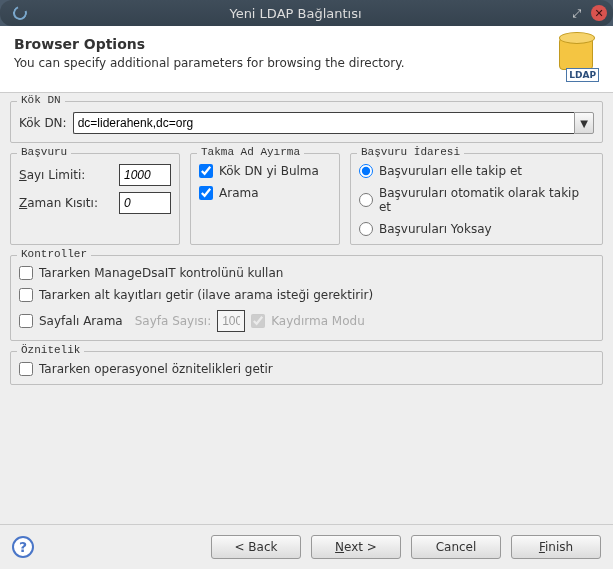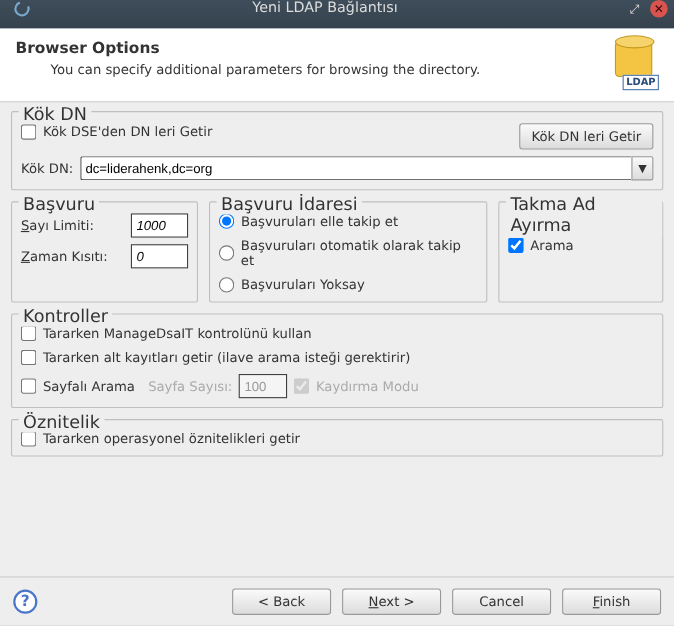--- a/index.html
+++ b/index.html
@@ -11,22 +11,24 @@
     color: #333;
     width: 613px;
     height: 569px;
     overflow: hidden;
   }
   .titlebar {
     height: 26px;
     background: linear-gradient(#3f4d5a, #35424e);
     color: #ddd;
     display: flex;
+    align-items: center;
     padding: 0 6px;
     font-size: 13px;
+    border-radius: 12px;
   }
   .titlebar .title {
     flex: 1;
     text-align: center;
   }
   .titlebar .tb-btn {
     width: 16px; height: 16px;
     margin-left: 6px;
     display: inline-flex;
     align-items: center;
@@ -62,21 +64,20 @@
   }
   .header-text { flex: 1; }
   .header-title {
     font-weight: bold;
     font-size: 14px;
     margin-bottom: 4px;
   }
   .header-sub {
     font-size: 12px;
     color: #333;
-    margin-left: 32px;
   }
   .ldap-icon {
     width: 46px; height: 46px;
     position: relative;
     margin-left: 10px;
     text-decoration: underline;
   }
   .ldap-icon .cyl {
     position: absolute;
     top: 0; left: 6px;
@@ -115,22 +116,23 @@
     margin-bottom: 10px;
     padding: 10px 8px 8px 8px;
     position: relative;
   }
   .groupbox > .legend {
     position: absolute;
     top: -8px;
     left: 6px;
     background: #eeeeee;
     padding: 0 4px;
-    font-size: 16px;
+    font-size: 11px;
     color: #333;
+    font-family: Liberation Mono, monospace;
   }
   .row {
     display: flex;
     align-items: center;
     gap: 6px;
     margin-bottom: 6px;
   }
   .row:last-child { margin-bottom: 0; }
   input[type="text"], input[type="number"] {
     border: 1px solid #404040;
@@ -193,21 +195,21 @@
     margin: 0;
   }
   .disabled-text { color: #aaa; }
   .inline-disabled {
     display: inline-flex;
     align-items: center;
     gap: 6px;
     margin-left: 6px;
   }
   .inline-disabled input[type="text"] {
-    width: 44px;
+    width: 28px;
     color: #999;
     background: #f5f5f5;
   }
   .footer {
     border-top: 1px solid #ccc;
     padding: 10px 12px;
     display: flex;
     align-items: center;
     gap: 10px;
   }
@@ -247,28 +249,20 @@
     <div class="ldap-icon">
       <div class="cyl"></div>
       <div class="label">LDAP</div>
     </div>
   </div>
 
   <div class="content">
 
     <div class="groupbox">
       <span class="legend">Kök DN</span>
-      <div class="row">
-        <label class="chk">
-          <input type="checkbox" style="">
-          <span>Kök DSE'den DN leri Getir</span>
-        </label>
-        <span style="flex:1"></span>
-        <span class="btn">Kök DN leri Getir</span>
-      </div>
       <div class="row">
         <span class="lbl">Kök DN:</span>
         <div class="combo">
           <input type="text" value="dc=liderahenk,dc=org" style="">
           <span class="drop">▼</span>
         </div>
       </div>
     </div>
 
     <div class="three-col">
@@ -279,45 +273,45 @@
           <span style="flex:1"></span>
           <input type="text" class="numfield" value="1000" style="">
         </div>
         <div class="row">
           <span class="lbl"><span class="underline-char">Z</span><span>aman Kısıtı:</span></span>
           <span style="flex:1"></span>
           <input type="text" class="numfield" value="0" style="">
         </div>
       </div>
 
+      <div class="groupbox col-2">
+        <span class="legend">Takma Ad Ayırma</span>
+        <label class="chk">
+          <input type="checkbox" checked="" style="">
+          <span>Kök DN yi Bulma</span>
+        </label>
+        <label class="chk">
+          <input type="checkbox" checked="" style="">
+          <span>Arama</span>
+        </label>
+      </div>
+
       <div class="groupbox col-3">
         <span class="legend">Başvuru İdaresi</span>
         <label class="rad">
           <input type="radio" name="ref" checked="" style="">
           <span>Başvuruları elle takip et</span>
         </label>
         <label class="rad">
           <input type="radio" name="ref" style="">
           <span>Başvuruları otomatik olarak takip et</span>
         </label>
         <label class="rad">
           <input type="radio" name="ref" style="">
           <span>Başvuruları Yoksay</span>
-        </label>
-      </div>
-
-      <div class="groupbox col-2">
-        <span class="legend">Takma Ad Ayırma</span>
-        <label class="chk">
-          <input type="checkbox" checked="" style="">
-          <span>Kök DN yi Bulma</span>
-        </label>
-        <label class="chk">
-          <input type="checkbox" checked="" style="">
-          <span>Arama</span>
         </label>
       </div>
     </div>
 
     <div class="groupbox" style="margin-top:10px">
       <span class="legend">Kontroller</span>
       <label class="chk">
         <input type="checkbox" style="">
         <span>Tararken ManageDsaIT kontrolünü kullan</span>
       </label>

